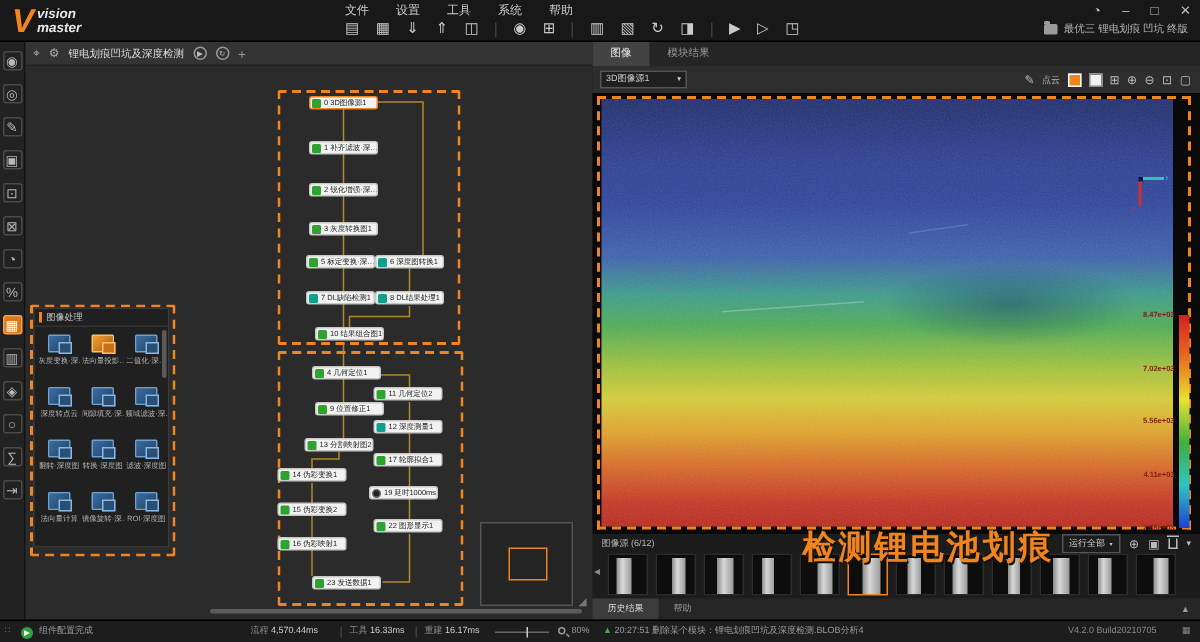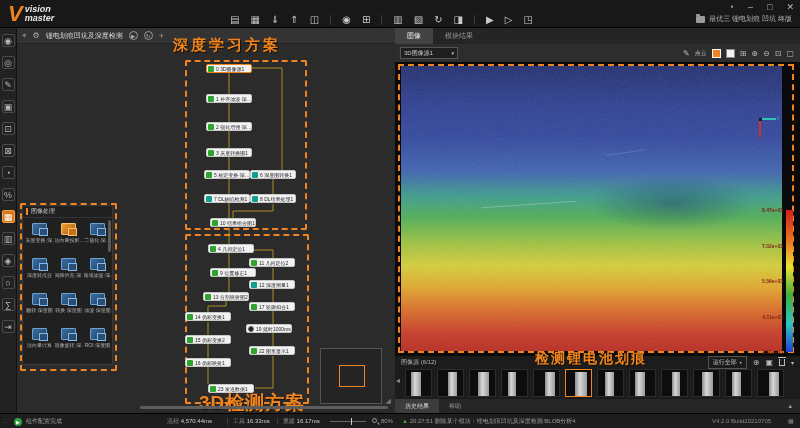--- a/index.html
+++ b/index.html
@@ -126,20 +126,27 @@
 <div class="app">
 
   <div class="titlebar">
     <div class="logo">
       <span class="logo-v">V</span>
       <span class="logo-txt">
         <span>vision</span><br>
         <span>master</span>
       </span>
     </div>
+    <div class="menus" id="menus">
+        <div class="menu-item">文件</div>
+        <div class="menu-item">设置</div>
+        <div class="menu-item">工具</div>
+        <div class="menu-item">系统</div>
+        <div class="menu-item">帮助</div>
+      </div>
     <div class="winctl" id="winctl">
         <div class="winbtn">◔</div>
         <div class="winbtn">–</div>
         <div class="winbtn">□</div>
         <div class="winbtn">✕</div>
       </div>
     <div class="toolrow" id="toolrow">
         <div class="tool-ico">▤</div>
         <div class="tool-ico">▦</div>
         <div class="tool-ico">⇓</div>
@@ -348,22 +355,20 @@
             <div class="pal-label">镜像旋转·深…</div>
           </div>
           <div class="pal-item">
             <div class="pal-ico"></div>
             <div class="pal-label">ROI·深度图</div>
           </div>
         </div>
       <div class="pal-scroll"></div>
     </div>
 
-    <div class="ann" style="left:156px;top:8px;font-size:15px;letter-spacing:3px;">深度学习方案</div>
-    <div class="ann" style="left:182px;top:362px;font-size:19px;letter-spacing:1px;">3D检测方案</div>
 
     <div class="minimap">
       <div class="minimap-view"></div>
       <div class="mm-resize">◢</div>
     </div>
     <div class="hscroll"></div>
   </div>
 
   <div class="rpanel">
     <div class="rtabs" id="rtabs">
@@ -413,21 +418,21 @@
       <div class="colorbar"></div>
       <div id="cbticks">
           <div class="cb-tick" style="left: 348px; top: 145px;">8.47e+03</div>
           <div class="cb-tick" style="left: 348px; top: 180.5px;">7.02e+03</div>
           <div class="cb-tick" style="left: 348px; top: 216px;">5.56e+03</div>
           <div class="cb-tick" style="left: 348px; top: 251.5px;">4.11e+03</div>
           <div class="cb-tick" style="left: 348px; top: 287px;">2.66e+03</div>
         </div>
     </div>
 
-    <div class="ann" style="left:140px;top:322px;font-size:14px;letter-spacing:2px;z-index:5;">检测锂电池划痕</div>
+    <div class="ann" style="left:140px;top:322px;font-size:22px;letter-spacing:2px;z-index:5;">检测锂电池划痕</div>
 
     <div class="film-head">
       <span class="film-label">图像源 (6/12)</span>
       <div class="film-right">
         <span class="runall">
             <span>运行全部</span>
             <span style="font-size:4px;">▾</span>
           </span>
         <span class="fh-ico">⊕</span>
         <span class="fh-ico">▣</span>

